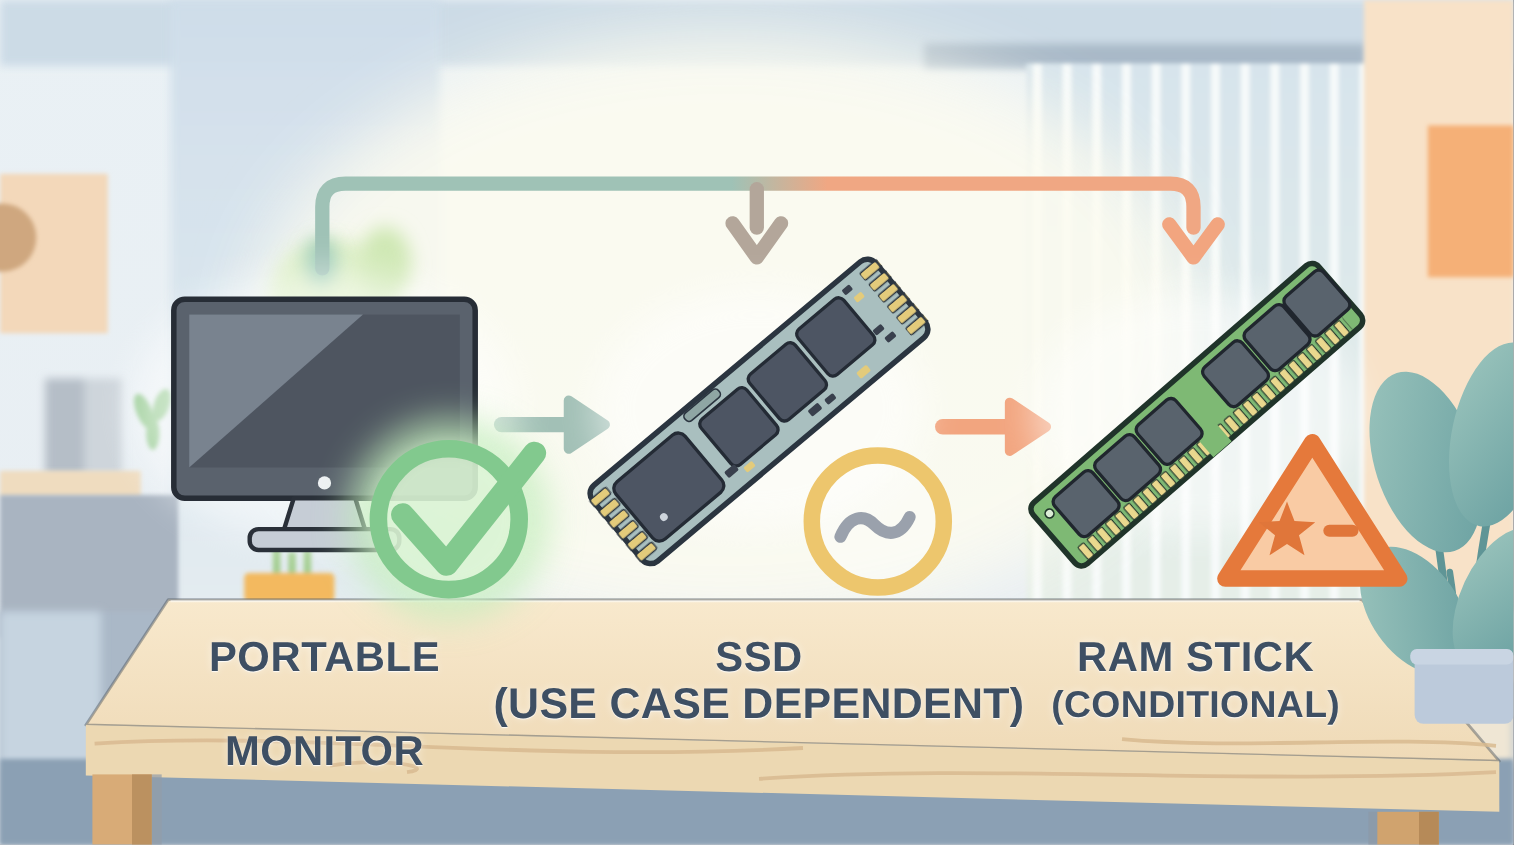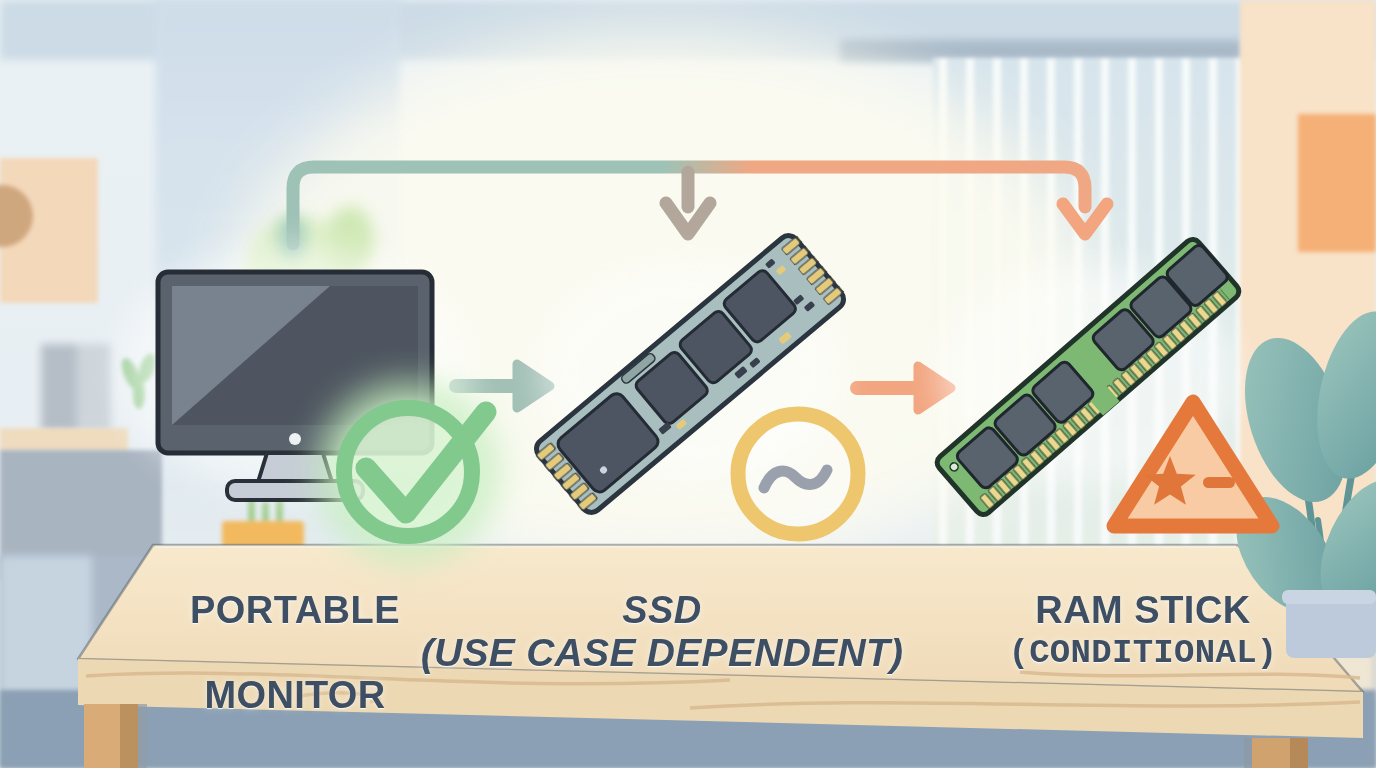--- a/index.html
+++ b/index.html
@@ -2,24 +2,24 @@
 <html><head>
 <meta charset="utf-8">
 <style>
   html,body{margin:0;padding:0;background:#2b2f36;}
   #canvas{position:relative;width:1376px;height:768px;overflow:hidden;
           font-family:"Liberation Sans",sans-serif;background:#eef2f5;}
   #scene{position:absolute;left:0;top:0;}
   .label{position:absolute;transform:translateX(-50%);text-align:center;
          font-weight:700;color:#3e4f63;white-space:nowrap;
          text-shadow:0 1px 1px rgba(255,255,255,.85),0 0 8px rgba(255,255,255,.5);}
-  .label .l1{font-size:38px;line-height:45px;letter-spacing:.5px;margin-top:12px;}
+  .label .l1{font-size:38px;line-height:45px;letter-spacing:.5px;}
   .label .l2{font-size:39px;line-height:40px;letter-spacing:.3px;}
   #label-monitor .l2{font-size:38px;line-height:45px;margin-top:40px;}
-  #label-ram .l2{font-size:34px;font-family:Liberation Mono, monospace;}
+  #label-ram .l2{font-size:34px;}
 </style>
 </head>
 <body>
 
 <div id="canvas">
 <svg id="scene" width="1376" height="768" viewBox="0 0 1376 768">
   <defs>
     <filter id="b2" x="-30%" y="-30%" width="160%" height="160%">
           <feGaussianBlur stdDeviation="2"></feGaussianBlur>
         </filter>
@@ -236,21 +236,21 @@
     <path d="M1193,402 L1272,526 L1114,526 Z" fill="#f9cba4" stroke="#e5793b" stroke-width="15" stroke-linejoin="round"></path>
     <path d="M1170,456 L1176.8,473.7 L1195.7,474.7 L1180.9,486.6 L1185.9,504.8 L1170,494.5 L1154.1,504.8 L1159.1,486.6 L1144.3,474.7 L1163.2,473.7 Z" fill="#e0763a"></path>
     <rect x="1203" y="477" width="32" height="11" rx="5.5" fill="#e0763a"></rect>
   </g>
 </svg>
 
 <div class="label" id="label-monitor" style="left:295px;top:576px;">
   <div class="l1">PORTABLE</div>
   <div class="l2">MONITOR</div>
 </div>
-<div class="label" id="label-ssd" style="left:662px;top:576px;font-style:italic;">
+<div class="label" id="label-ssd" style="left:690px;top:576px;">
   <div class="l1">SSD</div>
   <div class="l2">(USE CASE DEPENDENT)</div>
 </div>
-<div class="label" id="label-ram" style="left:1143px;top:576px;">
+<div class="label" id="label-ram" style="left:1087px;top:576px;">
   <div class="l1">RAM STICK</div>
   <div class="l2">(CONDITIONAL)</div>
 </div>
 </div>
 
 </body></html>

